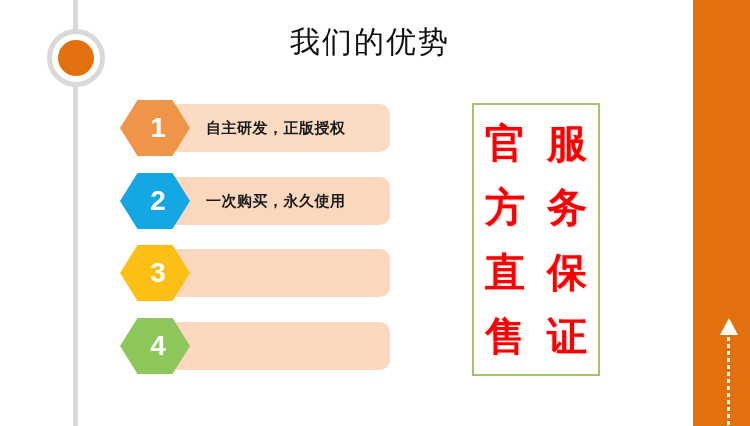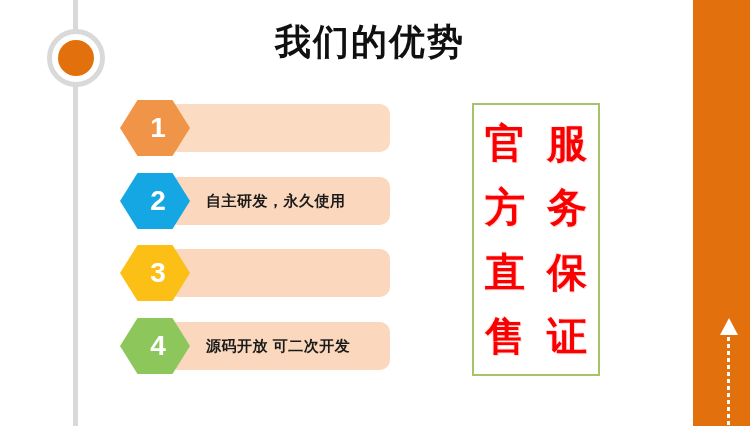--- a/index.html
+++ b/index.html
@@ -53,22 +53,22 @@
     background: #e2700d;
   }
 
   
   .page-title {
     position: absolute;
     left: 190px;
     top: 20px;
     width: 360px;
     text-align: center;
-    font-size: 36px;
-    font-weight: bold;
+    font-size: 30px;
+    font-weight: normal;
     color: #101010;
     letter-spacing: 2px;
     line-height: 44px;
     white-space: nowrap;
   }
 
   
   .adv-list {
     position: absolute;
     left: 0;
@@ -208,43 +208,43 @@
 
   <div class="page-title">我们的优势</div>
 
   <div class="adv-list">
 
     <div class="adv-row r0">
       <div class="adv-bar"></div>
       <div class="adv-hex" style="background:#f09548;">
         <span class="adv-num">1</span>
       </div>
+      <div class="adv-text">自主研发，正版授权</div>
     </div>
 
     <div class="adv-row r1">
       <div class="adv-bar"></div>
       <div class="adv-hex" style="background:#14a7e3;">
         <span class="adv-num">2</span>
       </div>
-      <div class="adv-text">自主研发，永久使用</div>
+      <div class="adv-text">一次购买，永久使用</div>
     </div>
 
     <div class="adv-row r2">
       <div class="adv-bar"></div>
       <div class="adv-hex" style="background:#fcbf16;">
         <span class="adv-num">3</span>
       </div>
     </div>
 
     <div class="adv-row r3">
       <div class="adv-bar"></div>
       <div class="adv-hex" style="background:#8dc75b;">
         <span class="adv-num">4</span>
       </div>
-      <div class="adv-text">源码开放 可二次开发</div>
     </div>
 
   </div>
 
   <div class="slogan-box">
     <div class="slogan-row">
       <span class="slogan-char">官</span>
       <span class="slogan-char">服</span>
     </div>
     <div class="slogan-row">

